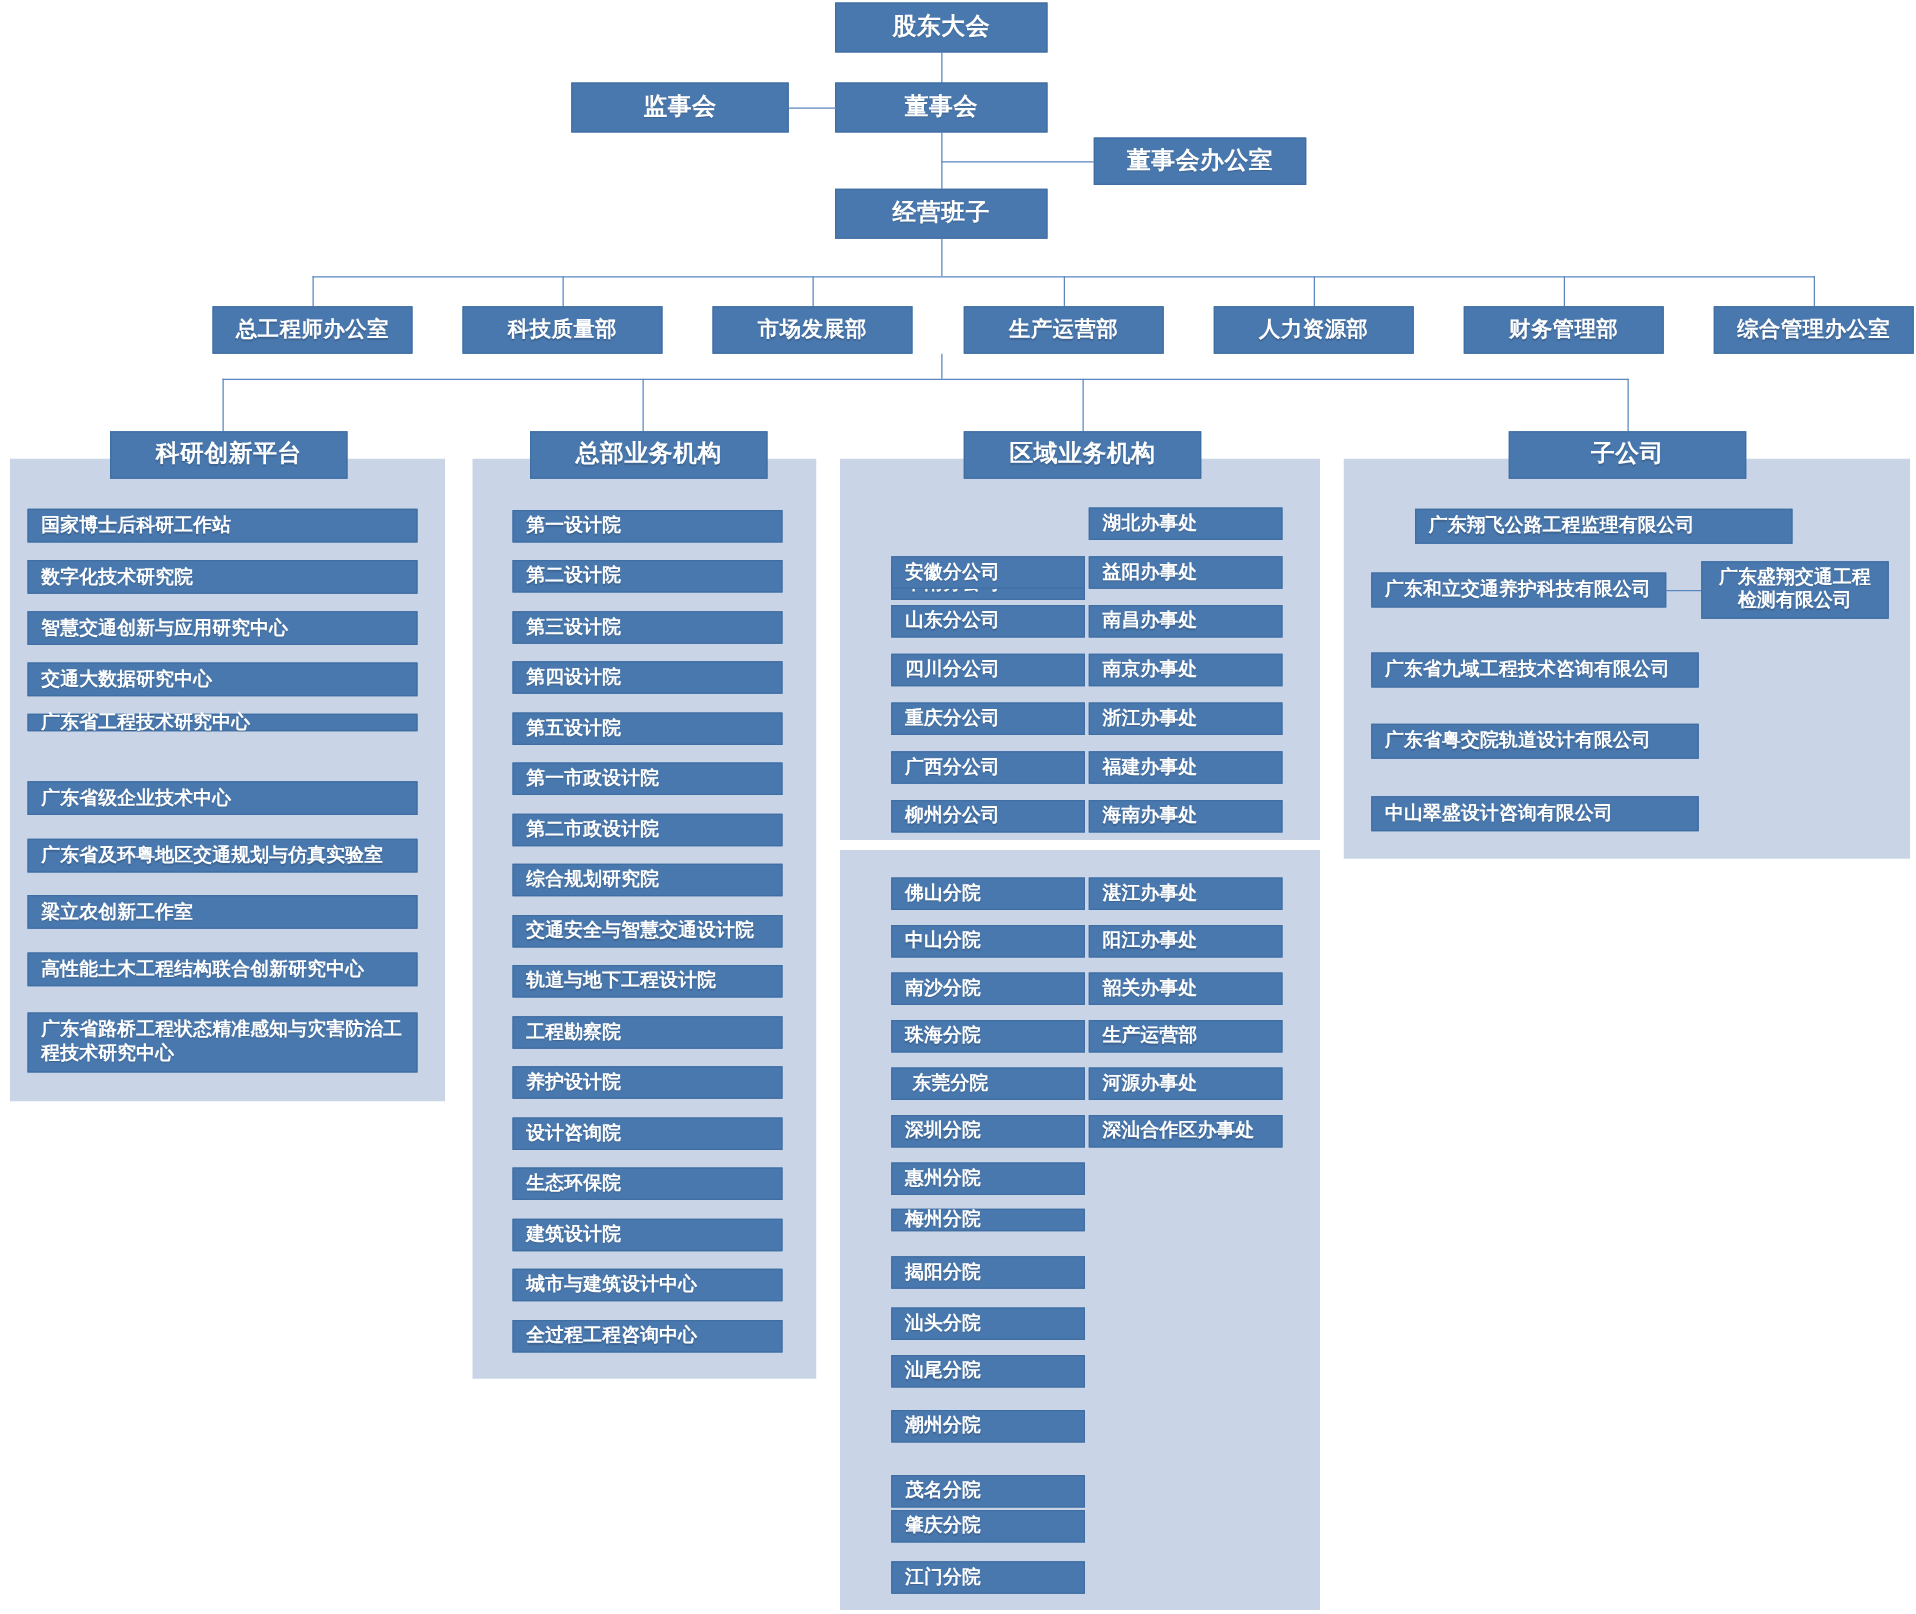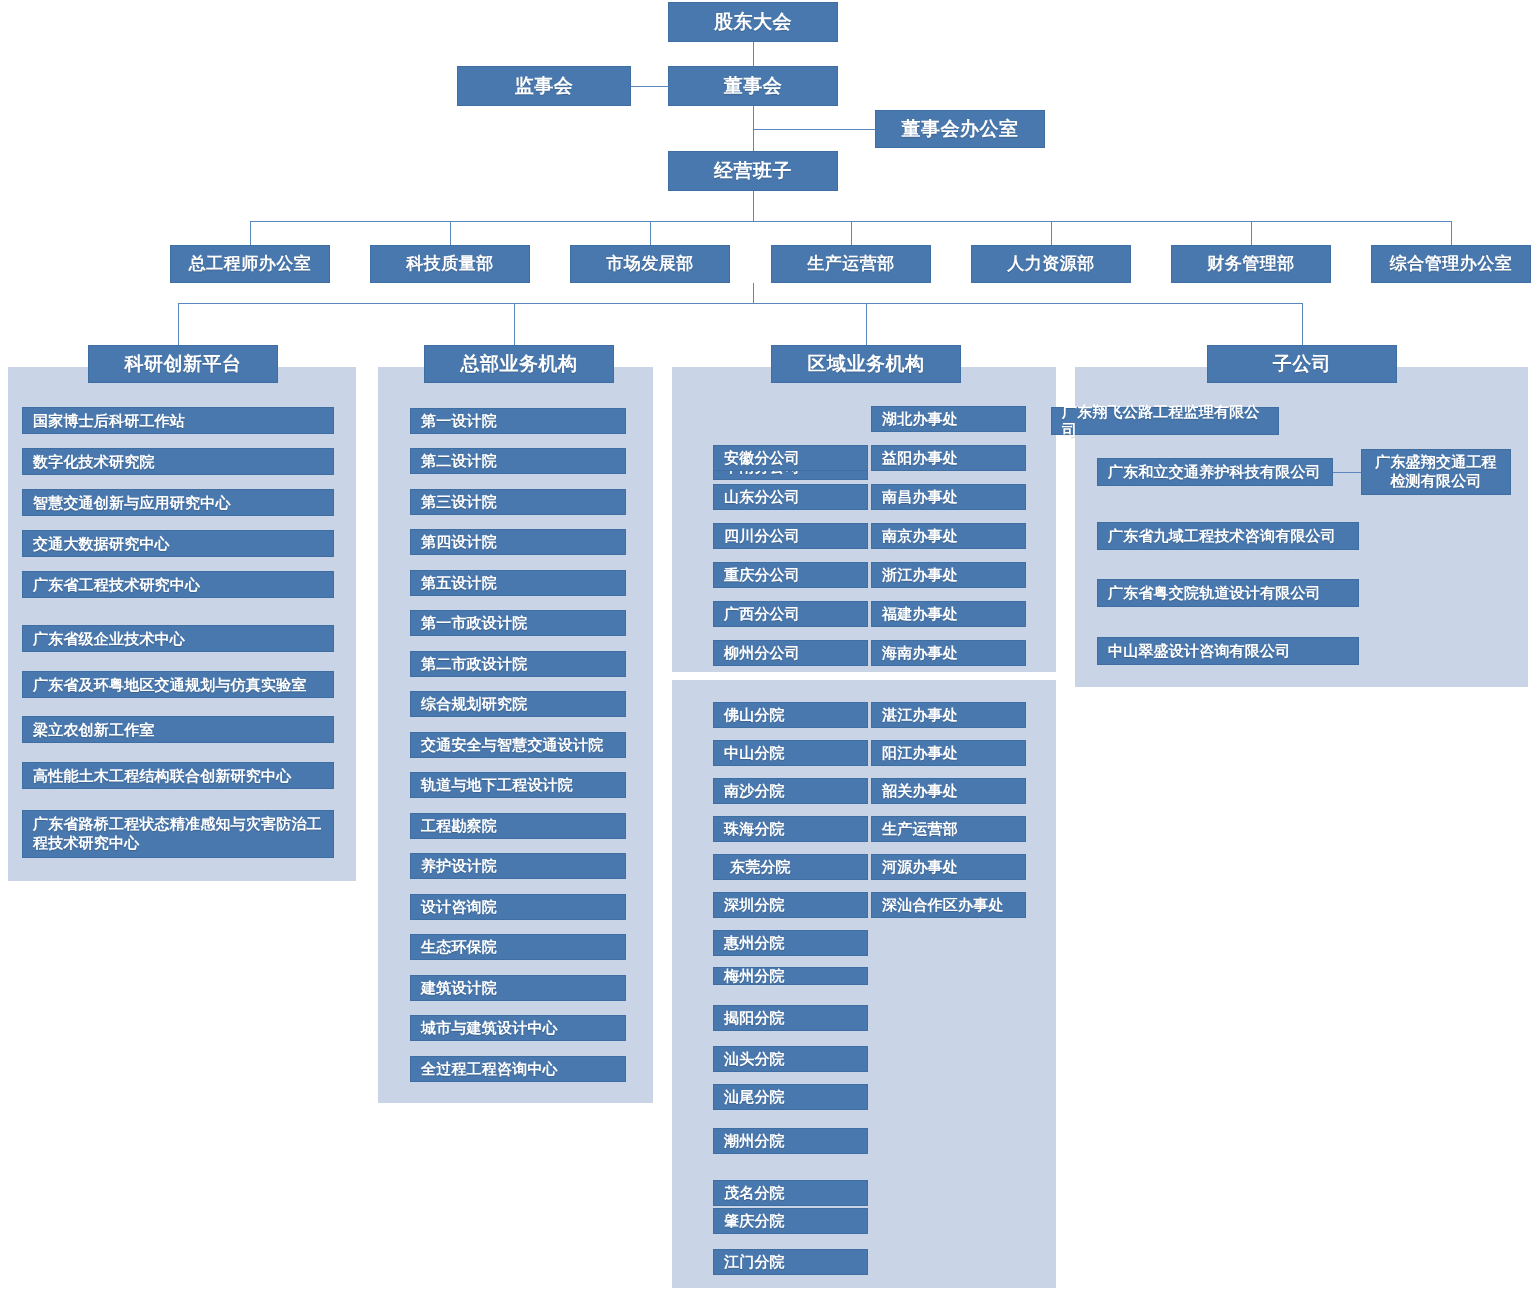--- a/index.html
+++ b/index.html
@@ -111,21 +111,21 @@
   <div class="ln v" style="left:866px; top:303px; width:1px; height:42px;"></div>
   <div class="ln v" style="left:1302px; top:303px; width:1px; height:42px;"></div>
 
   <div class="panel" style="left:8px; top:367px; width:348px; height:514px;"></div>
   <div class="box grp" style="left:88px; top:345px; width:190px; height:38px;">科研创新平台</div>
 
   <div class="box item" style="left:22px; top:407px; width:312px; height:27px;">国家博士后科研工作站</div>
   <div class="box item" style="left:22px; top:489px; width:312px; height:27px;">智慧交通创新与应用研究中心</div>
   <div class="box item" style="left:22px; top:448px; width:312px; height:27px;">数字化技术研究院</div>
   <div class="box item" style="left:22px; top:530px; width:312px; height:27px;">交通大数据研究中心</div>
-  <div class="box item" style="left:22px; top:571px; width:312px; height:27px;">广东省工程技术研究中心</div>
+  <div class="box item" style="left:22px; top:571px; width:312px; height:14px;">广东省工程技术研究中心</div>
   <div class="box item" style="left:22px; top:625px; width:312px; height:27px;">广东省级企业技术中心</div>
   <div class="box item" style="left:22px; top:671px; width:312px; height:27px;">广东省及环粤地区交通规划与仿真实验室</div>
   <div class="box item" style="left:22px; top:762px; width:312px; height:27px;">高性能土木工程结构联合创新研究中心</div>
   <div class="box item" style="left:22px; top:716px; width:312px; height:27px;">梁立农创新工作室</div>
   <div class="box item two" style="left:22px; top:810px; width:312px; height:48px;">广东省路桥工程状态精准感知与灾害防治工程技术研究中心</div>
 
   <div class="panel" style="left:378px; top:367px; width:275px; height:736px;"></div>
   <div class="box grp" style="left:424px; top:345px; width:190px; height:38px;">总部业务机构</div>
 
   <div class="box item" style="left:410px; top:408px; width:216px; height:26px;">第一设计院</div>
@@ -185,21 +185,21 @@
   <div class="box item" style="left:871px; top:702px; width:155px; height:26px;">湛江办事处</div>
   <div class="box item" style="left:871px; top:740px; width:155px; height:26px;">阳江办事处</div>
   <div class="box item" style="left:871px; top:778px; width:155px; height:26px;">韶关办事处</div>
   <div class="box item" style="left:871px; top:816px; width:155px; height:26px;">生产运营部</div>
   <div class="box item" style="left:871px; top:854px; width:155px; height:26px;">河源办事处</div>
   <div class="box item" style="left:871px; top:892px; width:155px; height:26px;">深汕合作区办事处</div>
 
   <div class="panel" style="left:1075px; top:367px; width:453px; height:320px;"></div>
   <div class="box grp" style="left:1207px; top:345px; width:190px; height:38px;">子公司</div>
 
-  <div class="box item" style="left:1051px; top:407px; width:228px; height:28px;">广东翔飞公路工程监理有限公司</div>
+  <div class="box item" style="left:1132px; top:407px; width:302px; height:28px;">广东翔飞公路工程监理有限公司</div>
   <div class="box item" style="left:1097px; top:458px; width:236px; height:28px;">广东和立交通养护科技有限公司</div>
   <div class="box item" style="left:1097px; top:522px; width:262px; height:28px;">广东省九域工程技术咨询有限公司</div>
   <div class="box item" style="left:1097px; top:579px; width:262px; height:28px;">广东省粤交院轨道设计有限公司</div>
   <div class="box item" style="left:1097px; top:637px; width:262px; height:28px;">中山翠盛设计咨询有限公司</div>
 
   <div class="ln h" style="left:1333px; top:472px; width:28px; height:1px;"></div>
   <div class="box item two" style="left:1361px; top:449px; width:150px; height:46px; justify-content:center; text-align:center; padding:0 6px;">广东盛翔交通工程检测有限公司</div>
 
 </div>
 

